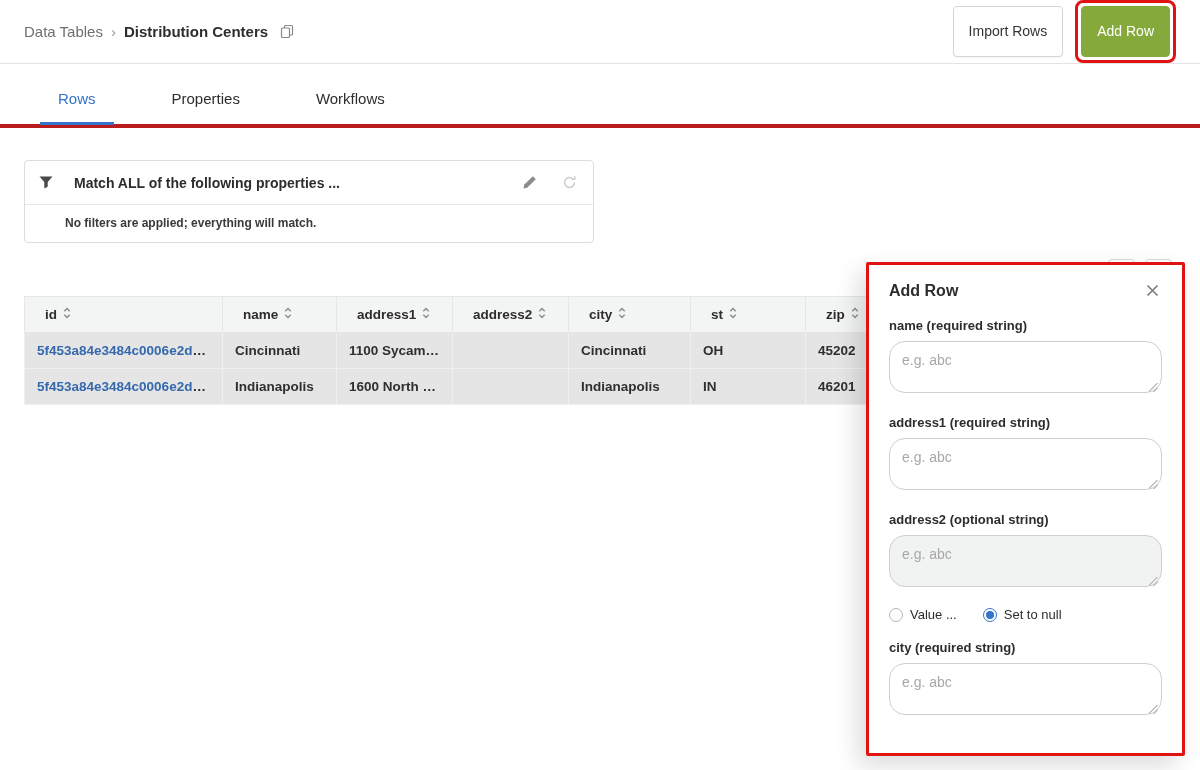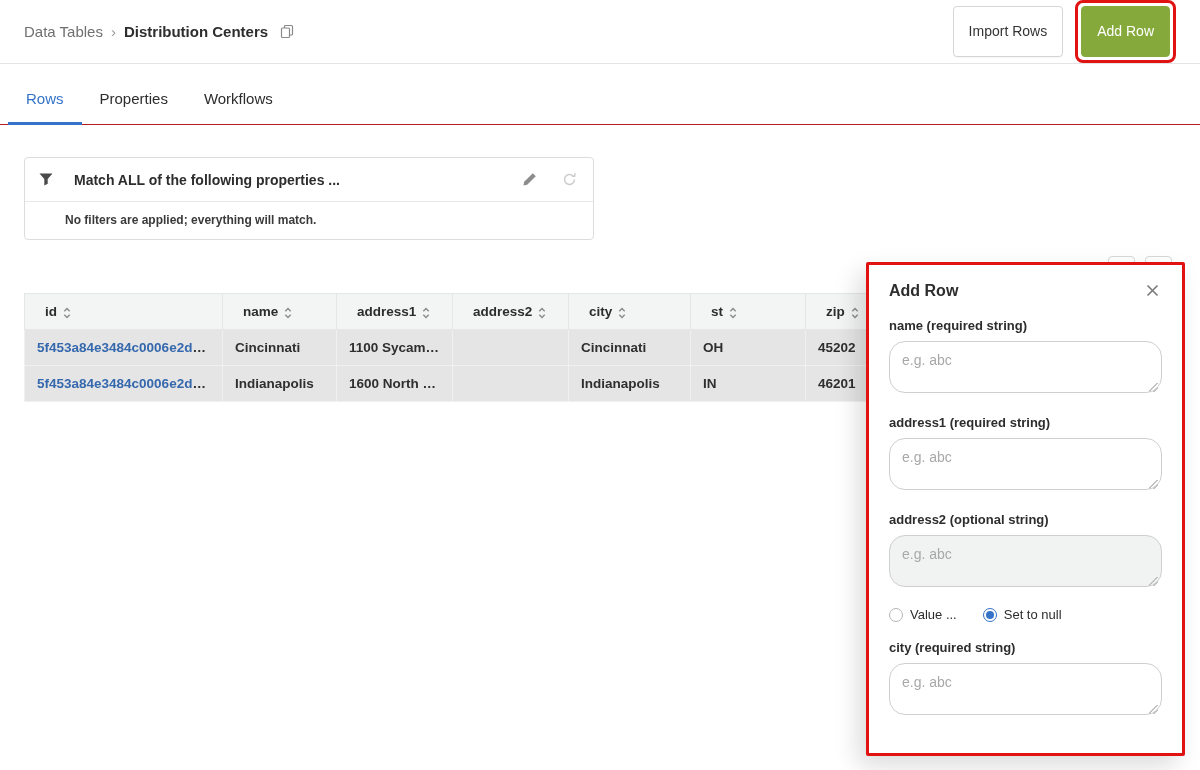--- a/index.html
+++ b/index.html
@@ -19,21 +19,21 @@
   .crumb-sep { color:#9a9a9a; }
   .crumb-current { color:#2d2d2d; font-weight:700; }
   .copy-btn { display:inline-flex; margin-left:4px; cursor:pointer; }
   .topbar-actions { display:flex; align-items:center; gap:12px; }
   .btn { font-family:inherit; font-size:14px; border-radius:4px; padding:16px 15px; cursor:pointer; line-height:1.2; }
   .btn-secondary { background:#fff; border:1px solid #d6d6d6; color:#333; box-shadow:0 1px 1px rgba(0,0,0,.04); }
   .btn-primary { background:var(--brand-green,#86a93c); border:1px solid var(--brand-green,#86a93c); color:#fff; font-weight:400; }
   .annotate-wrap { border:3px solid var(--annotation-red,#e11212); border-radius:8px; padding:3px; }
 
   
-  .tabs { display:flex; padding:0 8px; border-bottom:1px solid #b91c1c; }
+  .tabs { display:flex; padding:0 40px; border-bottom:4px solid #b91c1c;gap:40px; }
   .tab { padding:26px 18px 15px; font-size:15px; color:#2d2d2d; cursor:pointer; border-bottom:3px solid transparent; margin-bottom:-1px; }
   .tab.active { color:var(--accent-blue,#3473c8); border-bottom-color:var(--accent-blue,#3473c8); }
 
   
   .content { position:relative; padding:0 24px; }
 
   .filter-card { margin-top:32px; width:570px; border:1px solid #ddd; border-radius:4px; background:#fff; }
   .filter-head { display:flex; align-items:center; gap:21px; padding:12px 14px; }
   .filter-title { font-size:14px; font-weight:700; color:#2d2d2d; flex:1; }
   .icon-btn-plain { display:inline-flex; cursor:pointer; padding:2px; }
@@ -47,21 +47,21 @@
   table.grid { border-collapse:collapse; table-layout:fixed; width:911px; font-size:13.5px; }
   .grid th {
     background:#f3f4f4; text-align:left; font-weight:700; color:#2d2d2d;
     padding:10px 12px; border:1px solid #e5e6e6; cursor:pointer; white-space:nowrap; overflow:hidden;
   }
   .grid td {
     padding:10px 12px; border:1px solid #f0f0f0; color:#2f2f2f; background:#fff;
     white-space:nowrap; overflow:hidden; text-overflow:ellipsis;
   }
   .grid tr.alt td { background:#e5e5e5;font-weight:bold; }
-  .th-inner { display:flex; align-items:flex-end; gap:6px;padding-left:8px; }
+  .th-inner { display:flex; align-items:flex-start; gap:6px;padding-left:8px; }
   a.id-link { color:var(--link-blue,#3568ad); text-decoration:none; cursor:pointer; }
 
   
   .panel {
     position:absolute; left:866px; top:262px; width:319px; height:494px;
     background:#fff; border:3px solid var(--annotation-red,#e11212); border-radius:2px;
     box-shadow:-8px 10px 24px rgba(0,0,0,.14); padding:16px 20px; overflow:hidden; z-index:10;
   }
   .panel-head { display:flex; align-items:center; justify-content:space-between; }
   .panel-title { font-size:16px; font-weight:700; color:#2d2d2d; }

